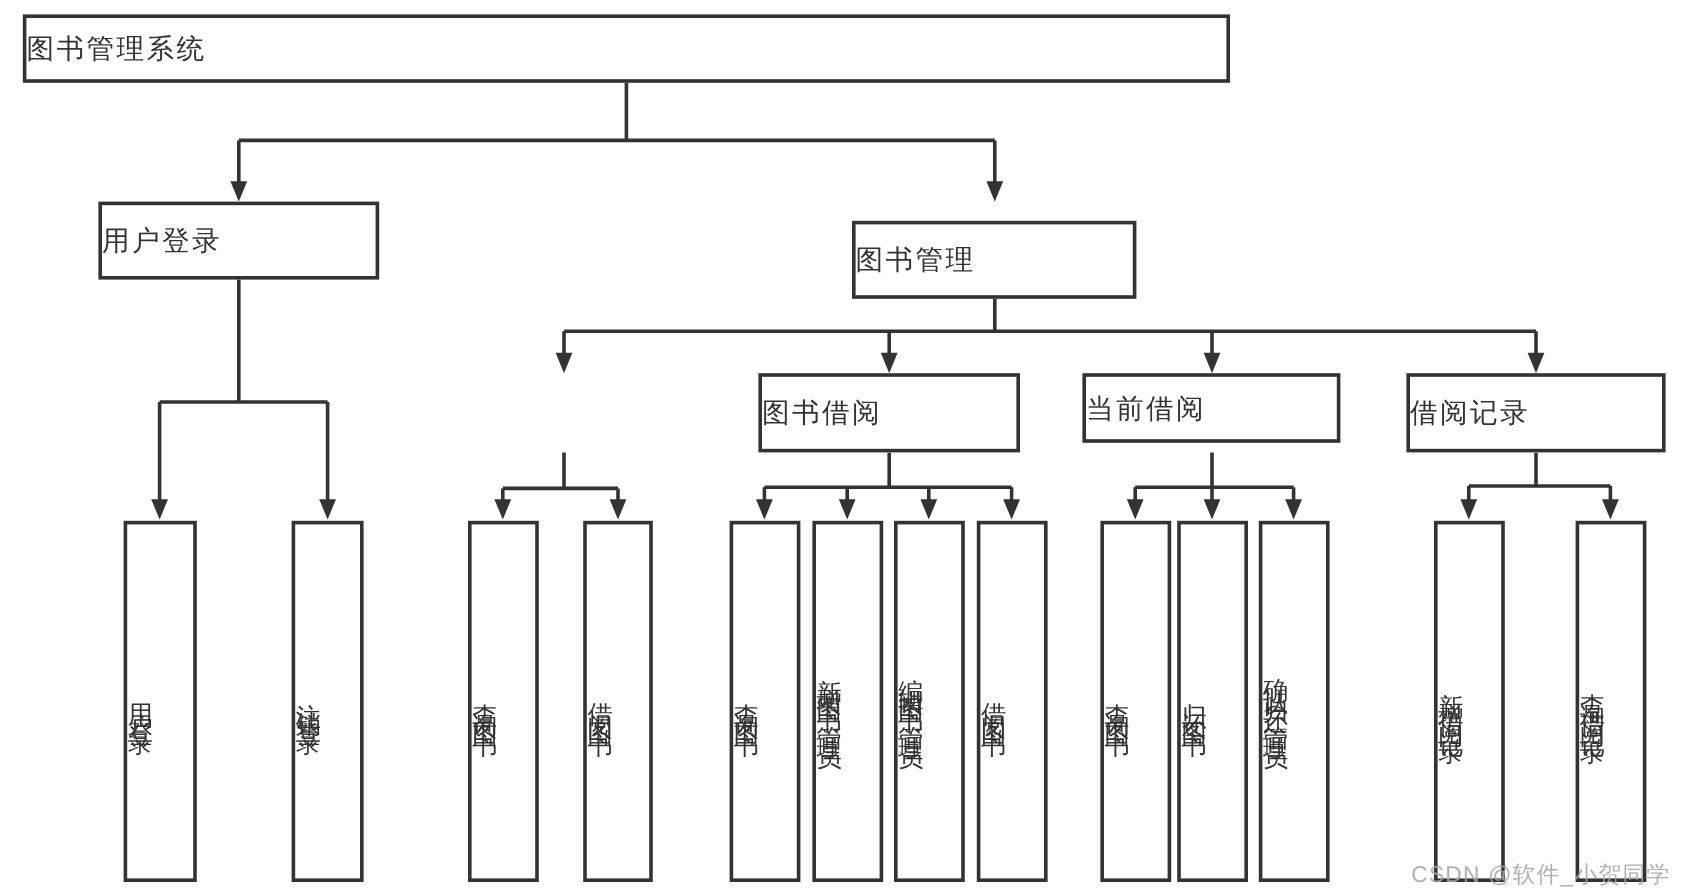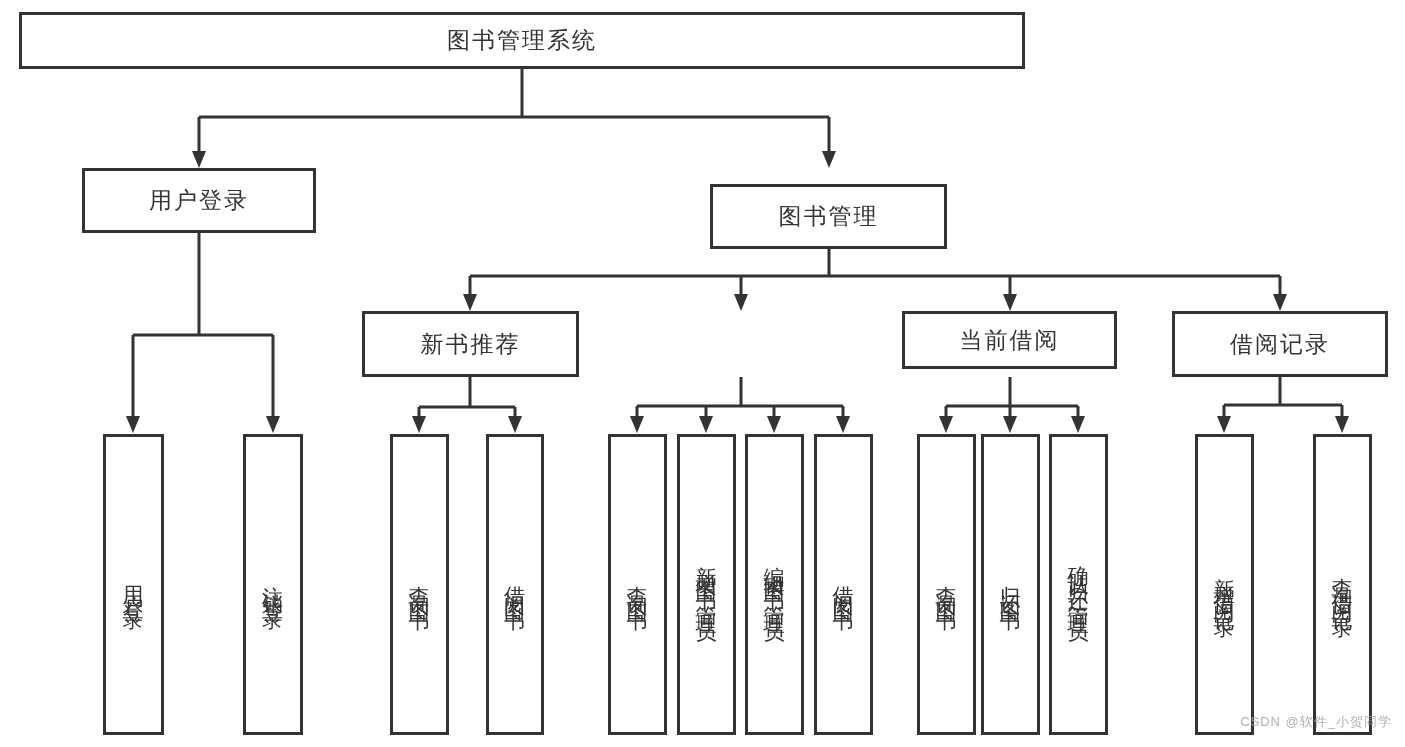--- a/index.html
+++ b/index.html
@@ -10,31 +10,31 @@
     position:relative; width:1405px; height:747px; background:var(--bg);
     font-family:"Liberation Sans","DejaVu Sans",sans-serif; color:var(--text);
     overflow:hidden;
   }
   .connectors{position:absolute;left:0;top:0;z-index:1;}
   .connectors path{stroke:var(--line);stroke-width:3;fill:none;}
   .connectors polygon{fill:var(--line);stroke:none;}
   .box{
     position:absolute; z-index:2; box-sizing:border-box;
     border:3px solid var(--line); background:var(--bg);
-    display:flex; align-items:center; justify-content:center;
+    display:flex; align-items:center; justify-content:flex-start;
   }
   .hlabel{font-size:23px; letter-spacing:2px; white-space:nowrap; color:var(--text);}
   .vtext{
     writing-mode:vertical-rl; text-orientation:mixed;
     font-size:21px; letter-spacing:8px; line-height:1;
     white-space:nowrap; color:var(--text);
   }
   .watermark{
-    position:absolute; z-index:3; right:13px; bottom:16px;
-    font-size:13px; color:var(--watermark); opacity:.88;
+    position:absolute; z-index:3; right:13px; bottom:5px;
+    font-size:19px; color:var(--watermark); opacity:.88;
     letter-spacing:1px; white-space:nowrap;
   }
 </style>
 </head>
 <body>
 
 <div class="stage">
 
   <svg class="connectors" width="1405" height="747" viewBox="0 0 1405 747">
 
@@ -90,22 +90,22 @@
     <span class="hlabel">图书管理系统</span>
   </div>
 
   <div class="box" style="left:82px;top:168px;width:234px;height:65px;">
     <span class="hlabel">用户登录</span>
   </div>
   <div class="box" style="left:710px;top:168px;width:237px;height:65px;margin-top:16px;">
     <span class="hlabel">图书管理</span>
   </div>
 
-  <div class="box" style="left:362px;top:311px;width:217px;height:66px;">
-    <span class="hlabel">新书推荐</span>
+  <div class="box" style="left:632px;top:311px;width:218px;height:66px;">
+    <span class="hlabel">图书借阅</span>
   </div>
   <div class="box" style="left:902px;top:311px;width:215px;height:58px;">
     <span class="hlabel">当前借阅</span>
   </div>
   <div class="box" style="left:1172px;top:311px;width:216px;height:66px;">
     <span class="hlabel">借阅记录</span>
   </div>
 
   <div class="box" style="left:103px;top:434px;width:61px;height:301px;">
     <span class="vtext">用户登录</span>

